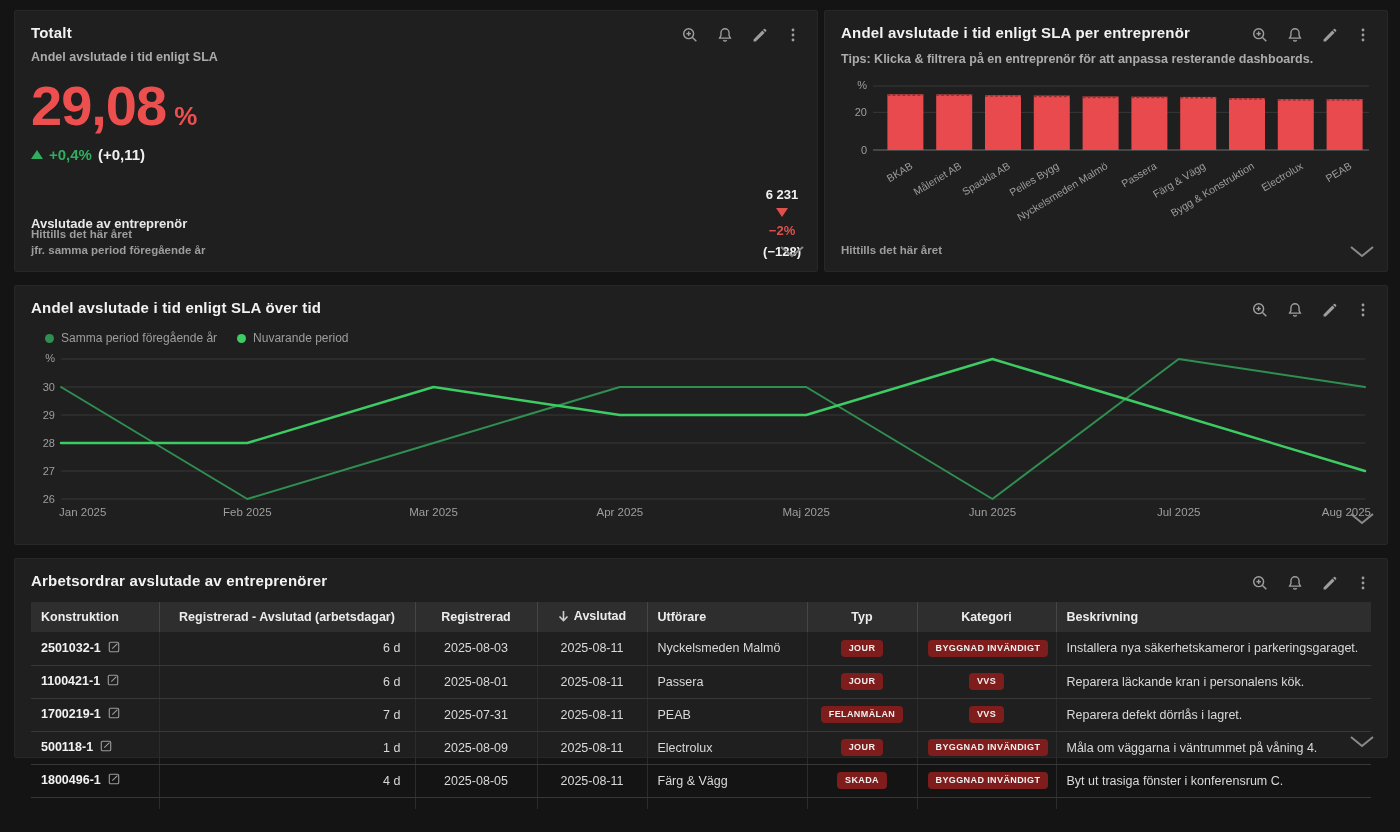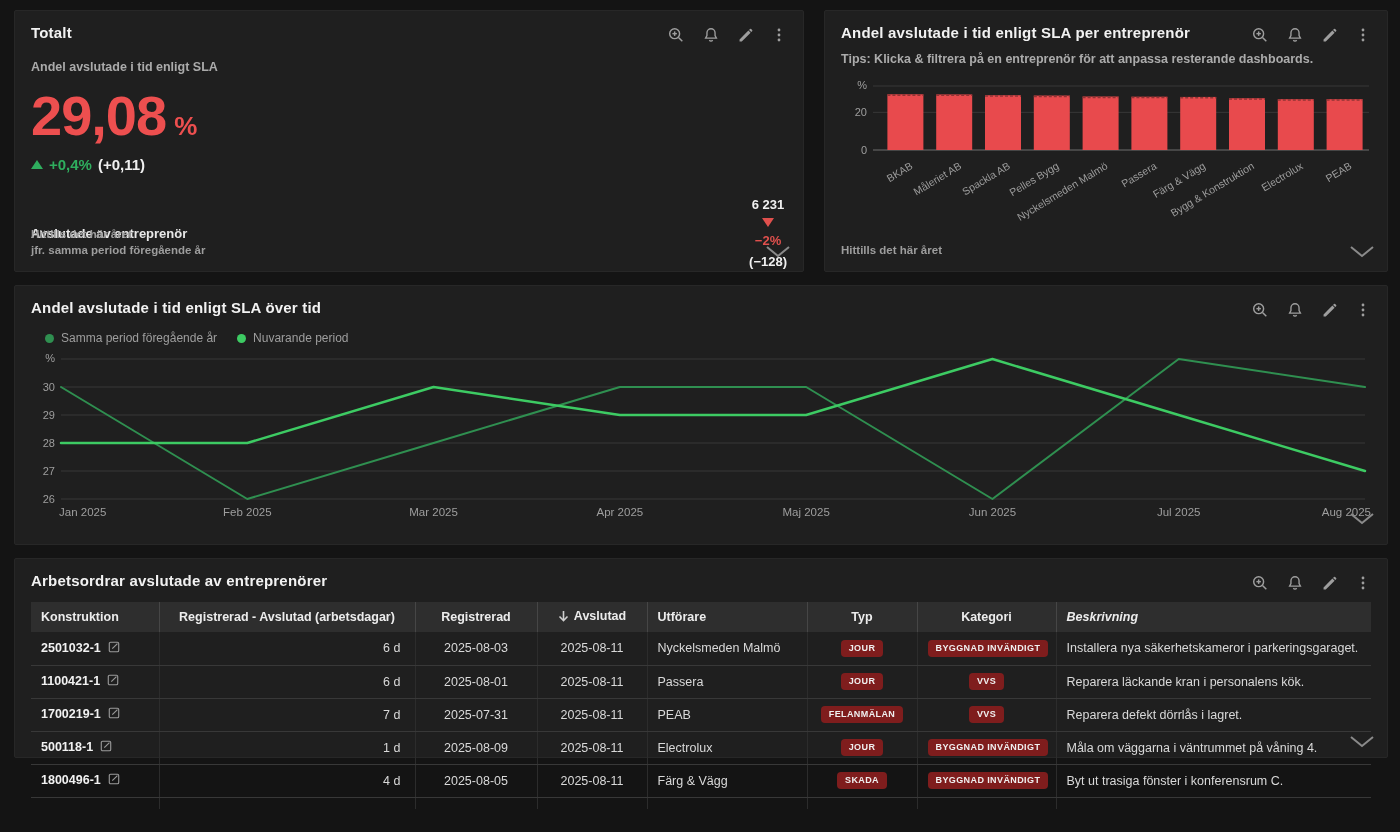--- a/index.html
+++ b/index.html
@@ -5,40 +5,40 @@
   * { box-sizing: border-box; margin: 0; padding: 0; }
   html, body { width: 1400px; height: 832px; overflow: hidden; }
   body {
     background: #141414;
     color: #e6e6e6;
     font-family: "Liberation Sans", sans-serif;
   }
   svg text { font-family: "Liberation Sans", sans-serif; }
 
   .dashboard { padding: 10px 12px 12px 14px; display: flex; flex-direction: column; gap: 13px; }
-  .top-row { display: flex; gap: 20px; justify-content: center; }
+  .top-row { display: flex; gap: 6px; justify-content: center; }
 
   .panel {
     background: #1f1f1f;
     border: 1px solid #272727;
     border-radius: 2px;
     position: relative;
     padding: 13px 16px;
   }
   .panel-total { width: 804px; height: 262px; }
   .panel-bar   { width: 564px; height: 262px; }
   .panel-line  { width: 1374px; height: 260px; }
   .panel-table { width: 1374px; height: 200px; }
 
   .panel-header { display: flex; justify-content: space-between; align-items: flex-start; }
   .panel-title { font-size: 15px; font-weight: 700; color: #f2f2f2; letter-spacing: .2px; }
   .panel-actions { display: flex; gap: 17px; align-items: center; margin-top: 2px; }
   .icon-btn { display: inline-flex; cursor: pointer; opacity: .85; }
 
-  .subtitle { margin-top: 16px; font-size: 12.5px; color: #ababab; font-weight: 600; }
+  .subtitle { margin-top: 6px; font-size: 12.5px; color: #ababab; font-weight: 600; }
 
   .kpi-row { margin-top: 14px; display: flex; align-items: baseline; gap: 8px; }
   .kpi-value { font-size: 56px; font-weight: 700; letter-spacing: -1px; line-height: 1; }
   .kpi-unit  { font-size: 26px; font-weight: 700; }
 
   .delta-row { margin-top: 12px; display: flex; align-items: center; gap: 6px; font-size: 15px; }
   .tri-up   { width: 0; height: 0; border-left: 6px solid transparent; border-right: 6px solid transparent; border-bottom: 9px solid #2fae5e; display: inline-block; }
   .tri-down { width: 0; height: 0; border-left: 6px solid transparent; border-right: 6px solid transparent; border-top: 9px solid #e0504d; display: inline-block; }
   .delta-pct { font-weight: 600; }
   .delta-abs { font-weight: 700; color: #f0f0f0; }
@@ -60,21 +60,21 @@
   .bar-chart-wrap { margin-top: 6px; }
   .line-chart-wrap { margin-top: 4px; }
 
   
   .table-wrap { margin-top: 10px; overflow: hidden; }
   table { border-collapse: collapse; table-layout: fixed; width: 1342px; }
   th {
     background: #2e2e2e; height: 30px; font-size: 12.5px; font-weight: 700; color: #ececec;
     border-right: 1px solid #464646; padding: 0 10px; white-space: nowrap; overflow: hidden; cursor: pointer;
   }
-  th:last-child { border-right: none; font-style: italic; }
+  th:last-child { border-right: none; }
   td {
     height: 33px; font-size: 12.5px; color: #d9d9d9; padding: 0 10px;
     border-bottom: 1px solid #383838; border-right: 1px solid #2c2c2c;
     white-space: nowrap; overflow: hidden;
   }
   td:last-child { border-right: none; }
   tr.partial td { height: 12px; border-bottom: none; }
   .al { text-align: left; } .ac { text-align: center; } .ar { text-align: right; }
   .wo-id { font-weight: 700; color: #f2f2f2; cursor: pointer; }
   .wo-icon { margin-left: 7px; vertical-align: -1px; }

